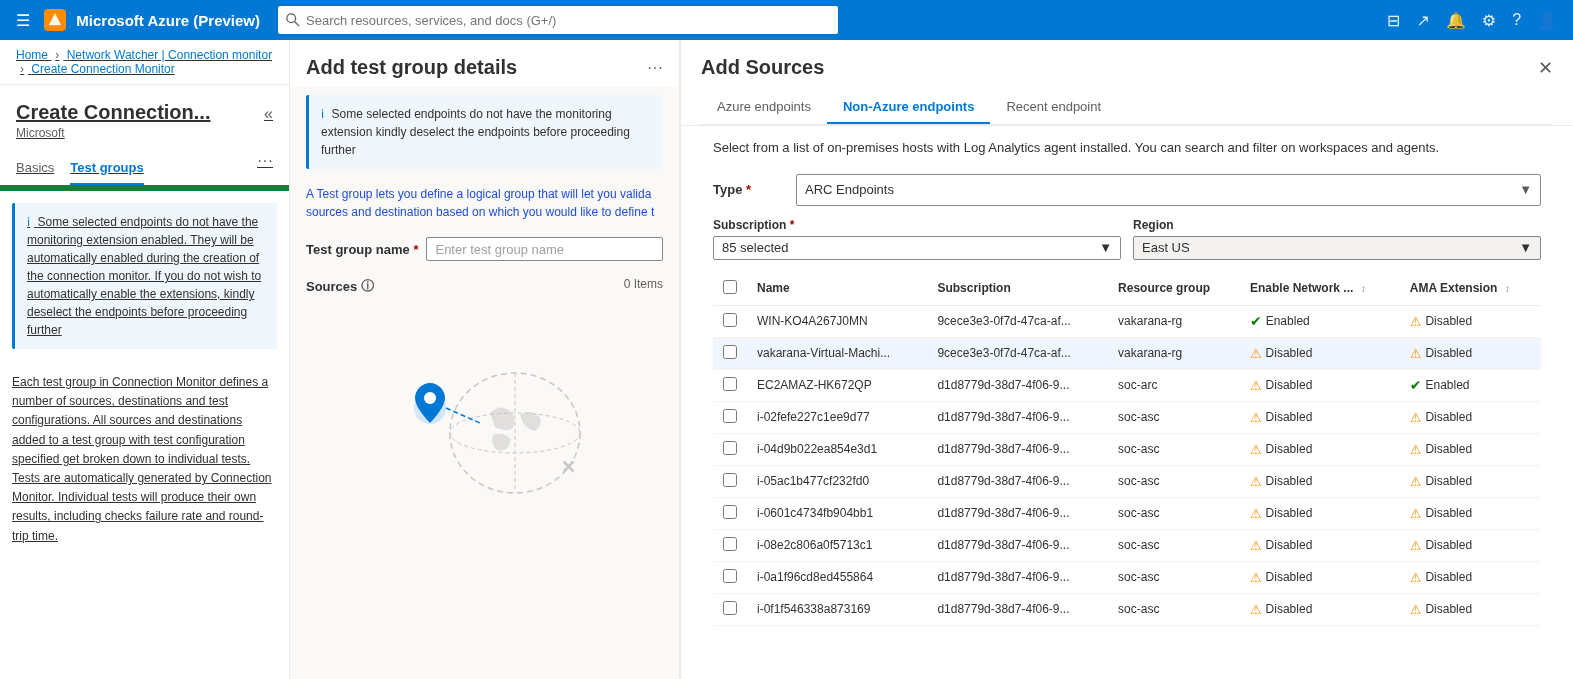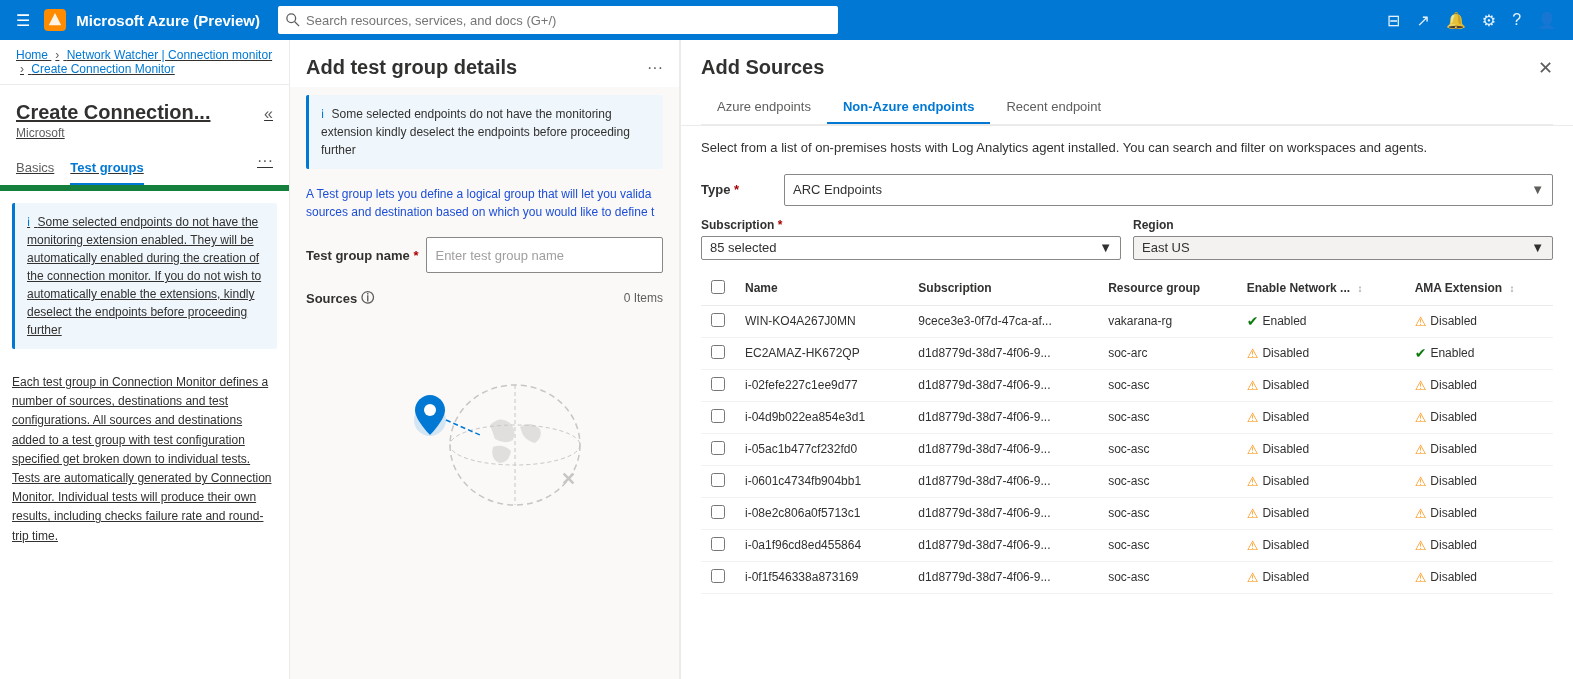--- a/index.html
+++ b/index.html
@@ -170,36 +170,36 @@
       gap: 8px;
     }
     .field-label {
       font-size: 13px;
       font-weight: 600;
       white-space: nowrap;
     }
     .required-star { color: #a80000; }
     .field-input {
       flex: 1;
-      height: 36px;
+      height: 24px;
       border: 1px solid #8a8886;
       padding: 0 8px;
       font-size: 13px;
       color: #605e5c;
       background: #fff;
       border-radius: 2px;
     }
     .field-input::placeholder { color: #a19f9d; }
 
     .sources-section {
       padding: 8px 16px;
     }
     .sources-header {
       display: flex;
-      align-items: center;
+      align-items: flex-start;
       justify-content: space-between;
       margin-bottom: 8px;
     }
     .sources-label {
       font-size: 13px;
       font-weight: 600;
       display: flex;
       align-items: center;
       gap: 4px;
     }
@@ -253,21 +253,21 @@
     }
     .tab-item.active {
       color: #0078d4;
       border-bottom: 2px solid #0078d4;
       font-weight: 600;
     }
 
     .right-panel-body {
       flex: 1;
       overflow-y: auto;
-      padding: 12px 20px;
+      padding: 12px 32px;
     }
 
     .description-text {
       font-size: 13px;
       color: #323130;
       margin-bottom: 16px;
       line-height: 1.5;
     }
 
     .form-row {
@@ -546,20 +546,34 @@
               <td>vakarana-rg</td>
               <td><span class="status-badge">
                   <span class="icon-check">✔</span> 
                   <span>Enabled</span>
                 </span></td>
               <td><span class="status-badge">
                   <span class="icon-warn">⚠</span> 
                   <span>Disabled</span>
                 </span></td>
             </tr>
+            <tr class="highlighted">
+              <td class="cb-cell"><input type="checkbox" style=""></td>
+              <td class="name-cell">vakarana-Virtual-Machi...</td>
+              <td>9cece3e3-0f7d-47ca-af...</td>
+              <td>vakarana-rg</td>
+              <td><span class="status-badge">
+                  <span class="icon-warn">⚠</span> 
+                  <span>Disabled</span>
+                </span></td>
+              <td><span class="status-badge">
+                  <span class="icon-warn">⚠</span> 
+                  <span>Disabled</span>
+                </span></td>
+            </tr>
             <tr>
               <td class="cb-cell"><input type="checkbox" style=""></td>
               <td class="name-cell">EC2AMAZ-HK672QP</td>
               <td>d1d8779d-38d7-4f06-9...</td>
               <td>soc-arc</td>
               <td><span class="status-badge">
                   <span class="icon-warn">⚠</span> 
                   <span>Disabled</span>
                 </span></td>
               <td><span class="status-badge">

